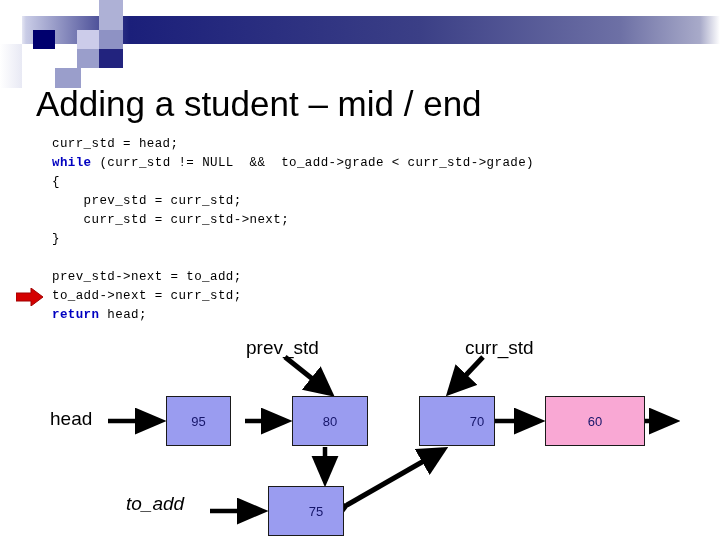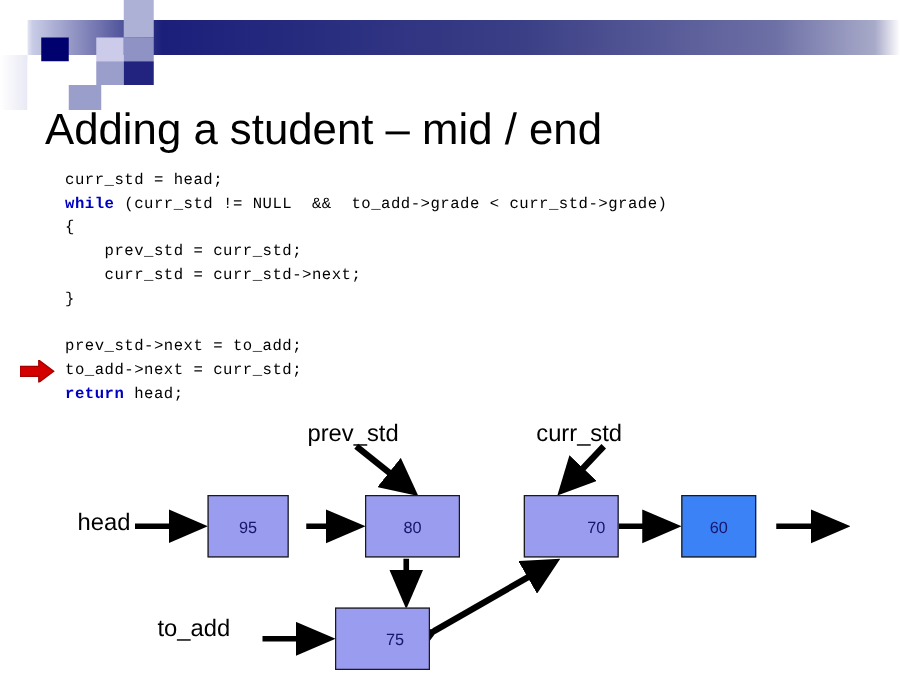--- a/index.html
+++ b/index.html
@@ -165,25 +165,25 @@
   <div id="nodes-layer">
       <div class="node" style="left: 166px; top: 396px; width: 65px; height: 50px; background: rgb(154, 156, 240); border-color: rgb(26, 26, 26); color: rgb(22, 22, 106);">
         <span>95</span>
       </div>
       <div class="node" style="left: 292px; top: 396px; width: 76px; height: 50px; background: rgb(154, 156, 240); border-color: rgb(26, 26, 26); color: rgb(22, 22, 106); text-align: right;">
         <span>80</span>
       </div>
       <div class="node" style="left: 419px; top: 396px; width: 76px; height: 50px; background: rgb(154, 156, 240); border-color: rgb(26, 26, 26); color: rgb(22, 22, 106); padding-left: 40px;">
         <span>70</span>
       </div>
-      <div class="node" style="left: 545px; top: 396px; width: 60px; height: 50px; background: #3b82f6; border-color: rgb(26, 26, 26); color: rgb(22, 22, 106);">
+      <div class="node" style="left: 545px; top: 396px; width: 100px; height: 50px; background: #f9a8d4; border-color: rgb(26, 26, 26); color: rgb(22, 22, 106);">
         <span>60</span>
       </div>
       <div class="node" style="left: 268px; top: 486px; width: 76px; height: 50px; background: rgb(154, 156, 240); border-color: rgb(26, 26, 26); color: rgb(22, 22, 106); padding-left: 20px;">
         <span>75</span>
       </div>
       <div class="plabel" style="left: 246px; top: 337px;">prev_std</div>
-      <div class="plabel" style="left: 429px; top: 337px;">curr_std</div>
-      <div class="vlabel" style="left: 62px; top: 408px; text-align: right;">head</div>
-      <div class="vlabel" style="left: 126px; top: 493px;">to_add</div>
+      <div class="plabel" style="left: 465px; top: 337px;">curr_std</div>
+      <div class="vlabel" style="left: 50px; top: 408px; text-align: right;">head</div>
+      <div class="vlabel" style="left: 126px; top: 493px; font-style: italic;">to_add</div>
     </div>
 
 </div>
 
 </body></html>

